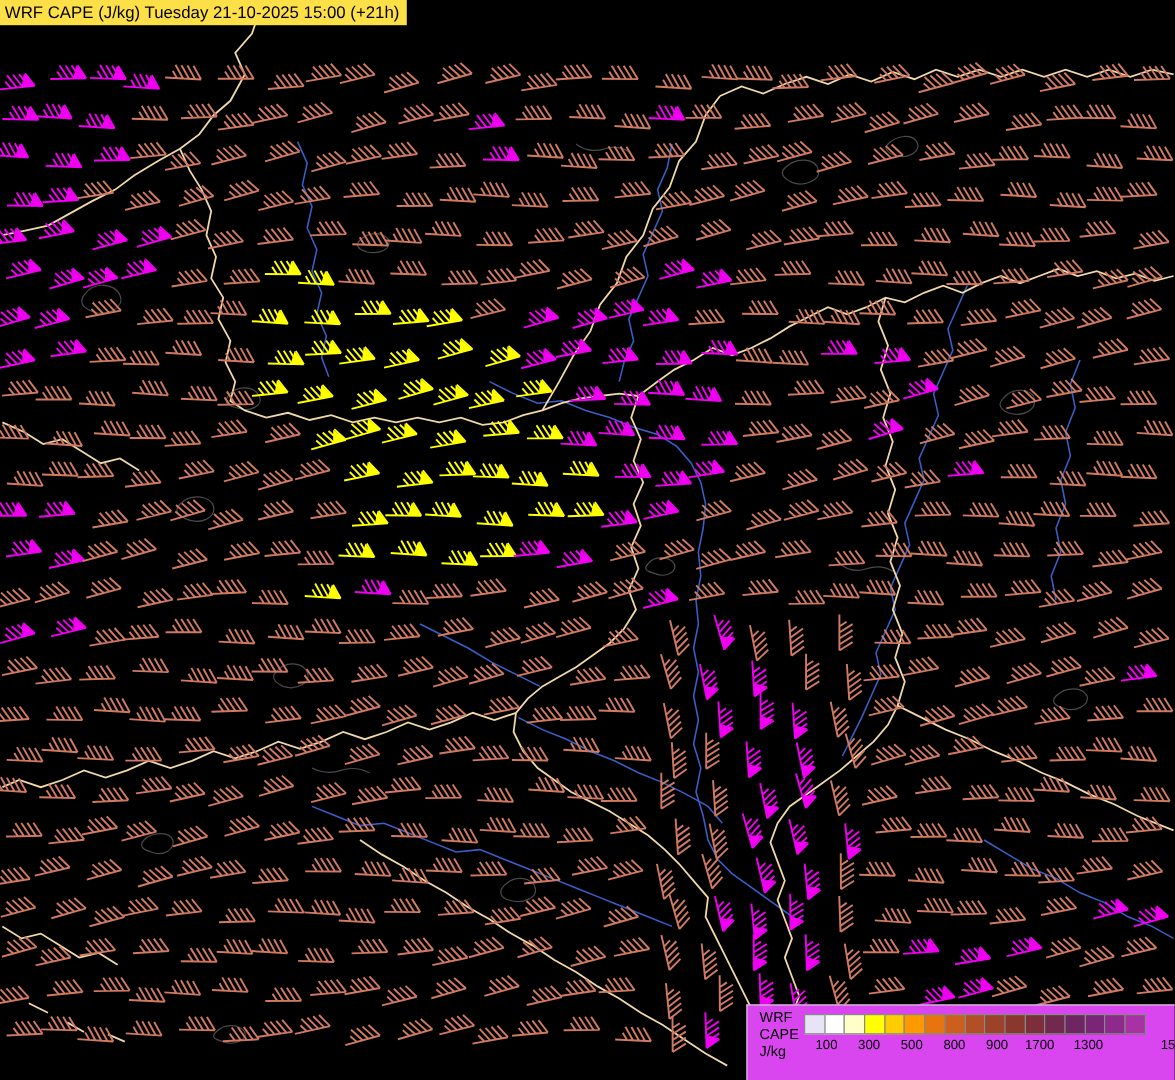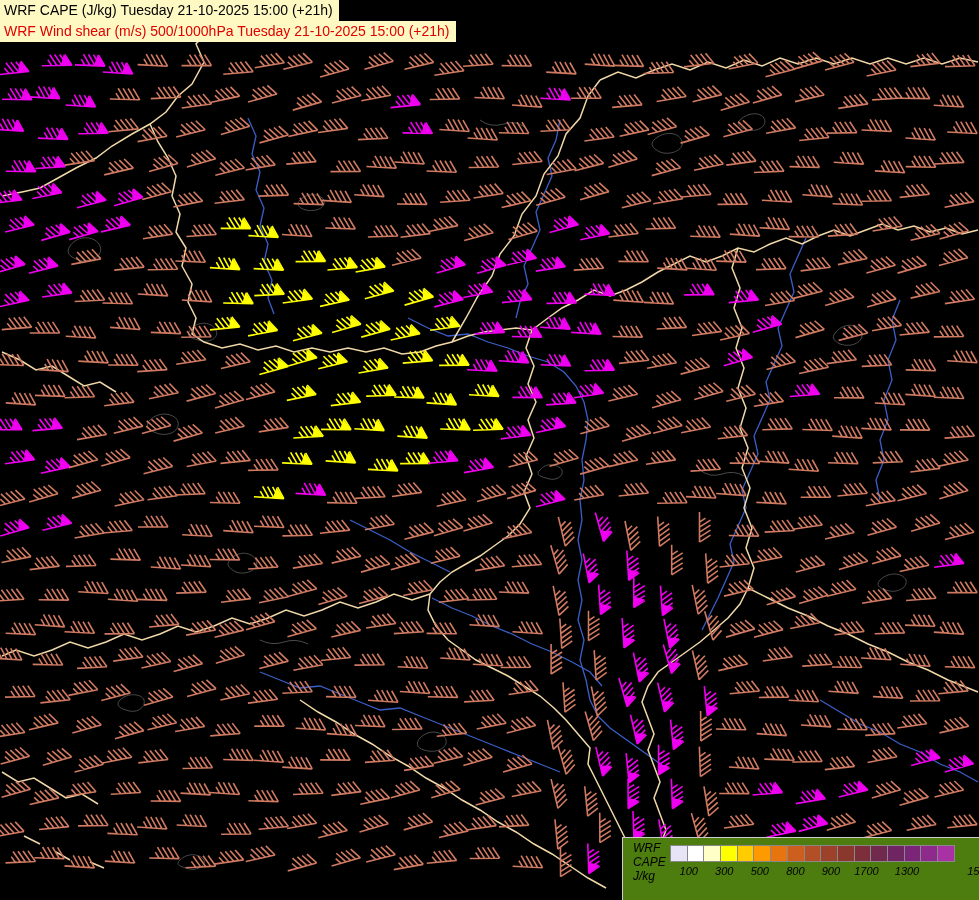--- a/index.html
+++ b/index.html
@@ -12,37 +12,36 @@
   }
   #stage { position:absolute; inset:0; width:979px; height:900px; }
   #map-svg { position:absolute; left:0; top:0; display:block; }
 
   .contour path { fill:none; stroke:#4a4a4a; stroke-width:1; }
   .river path   { fill:none; stroke:#3a5fc8; stroke-width:1.3; }
   .border path  { fill:none; stroke:#f0d8a8; stroke-width:1.5; }
 
   #title-box { position:absolute; left:0; top:0; display:flex; flex-direction:column; align-items:flex-start; }
   #title-box .t1, #title-box .t2 {
-    background:#fef9c3;
+    background:#fde047;
     font-size:14px;
     line-height:17px;
     padding:2px 6px 2px 4px;
     white-space:nowrap;
   }
   #title-box .t1 { color:#000000; }
   #title-box .t2 { color:#e10000; }
 
   #legend {
     position:absolute;
     right:0; bottom:0;
     width:356px; height:62px;
-    background:#4d7c0f;
+    background:#d946ef;
     border-left:1px solid #cccccc;
     border-top:1px solid #cccccc;
-    font-style:italic;
   }
   #legend-labels {
     position:absolute; left:10px; top:3px;
     font-size:12px; line-height:14px; color:#000;
   }
   #legend-swatches { position:absolute; left:48px; top:7px; height:17px; display:flex; }
   #legend-swatches .swatch {
     width:17.7px; height:17px;
     border:1px solid #888;
     margin-left:-1px;
@@ -2246,21 +2245,20 @@
         </g>
         <g transform="translate(588.3,858.5) rotate(88.0)">
           <path d="M-15 0 L15 0 M15 0 L8 -11 M10 0 L3 -11 M5 0 L-2 -11 M0 0 L-7 -11 M-5 0 L-9 -6" fill="none" stroke="#f000f0" stroke-width="1.6"></path>
           <path d="M15 0 L7 -11 L4 0 Z" fill="#f000f0" stroke="none"></path>
         </g>
       </g>
   </svg>
 
   <div id="title-box">
     <div class="t1">WRF CAPE (J/kg) Tuesday 21-10-2025 15:00 (+21h)</div>
-    <div class="t2">WRF Wind shear (m/s) 500/1000hPa Tuesday 21-10-2025 15:00 (+21h)</div>
   </div>
 
   <div id="legend">
     <div id="legend-labels">
       <div>WRF</div>
       <div>CAPE</div>
       <div>J/kg</div>
     </div>
     <div id="legend-swatches">
         <span class="swatch" style="background: rgb(232, 228, 248);"></span>

